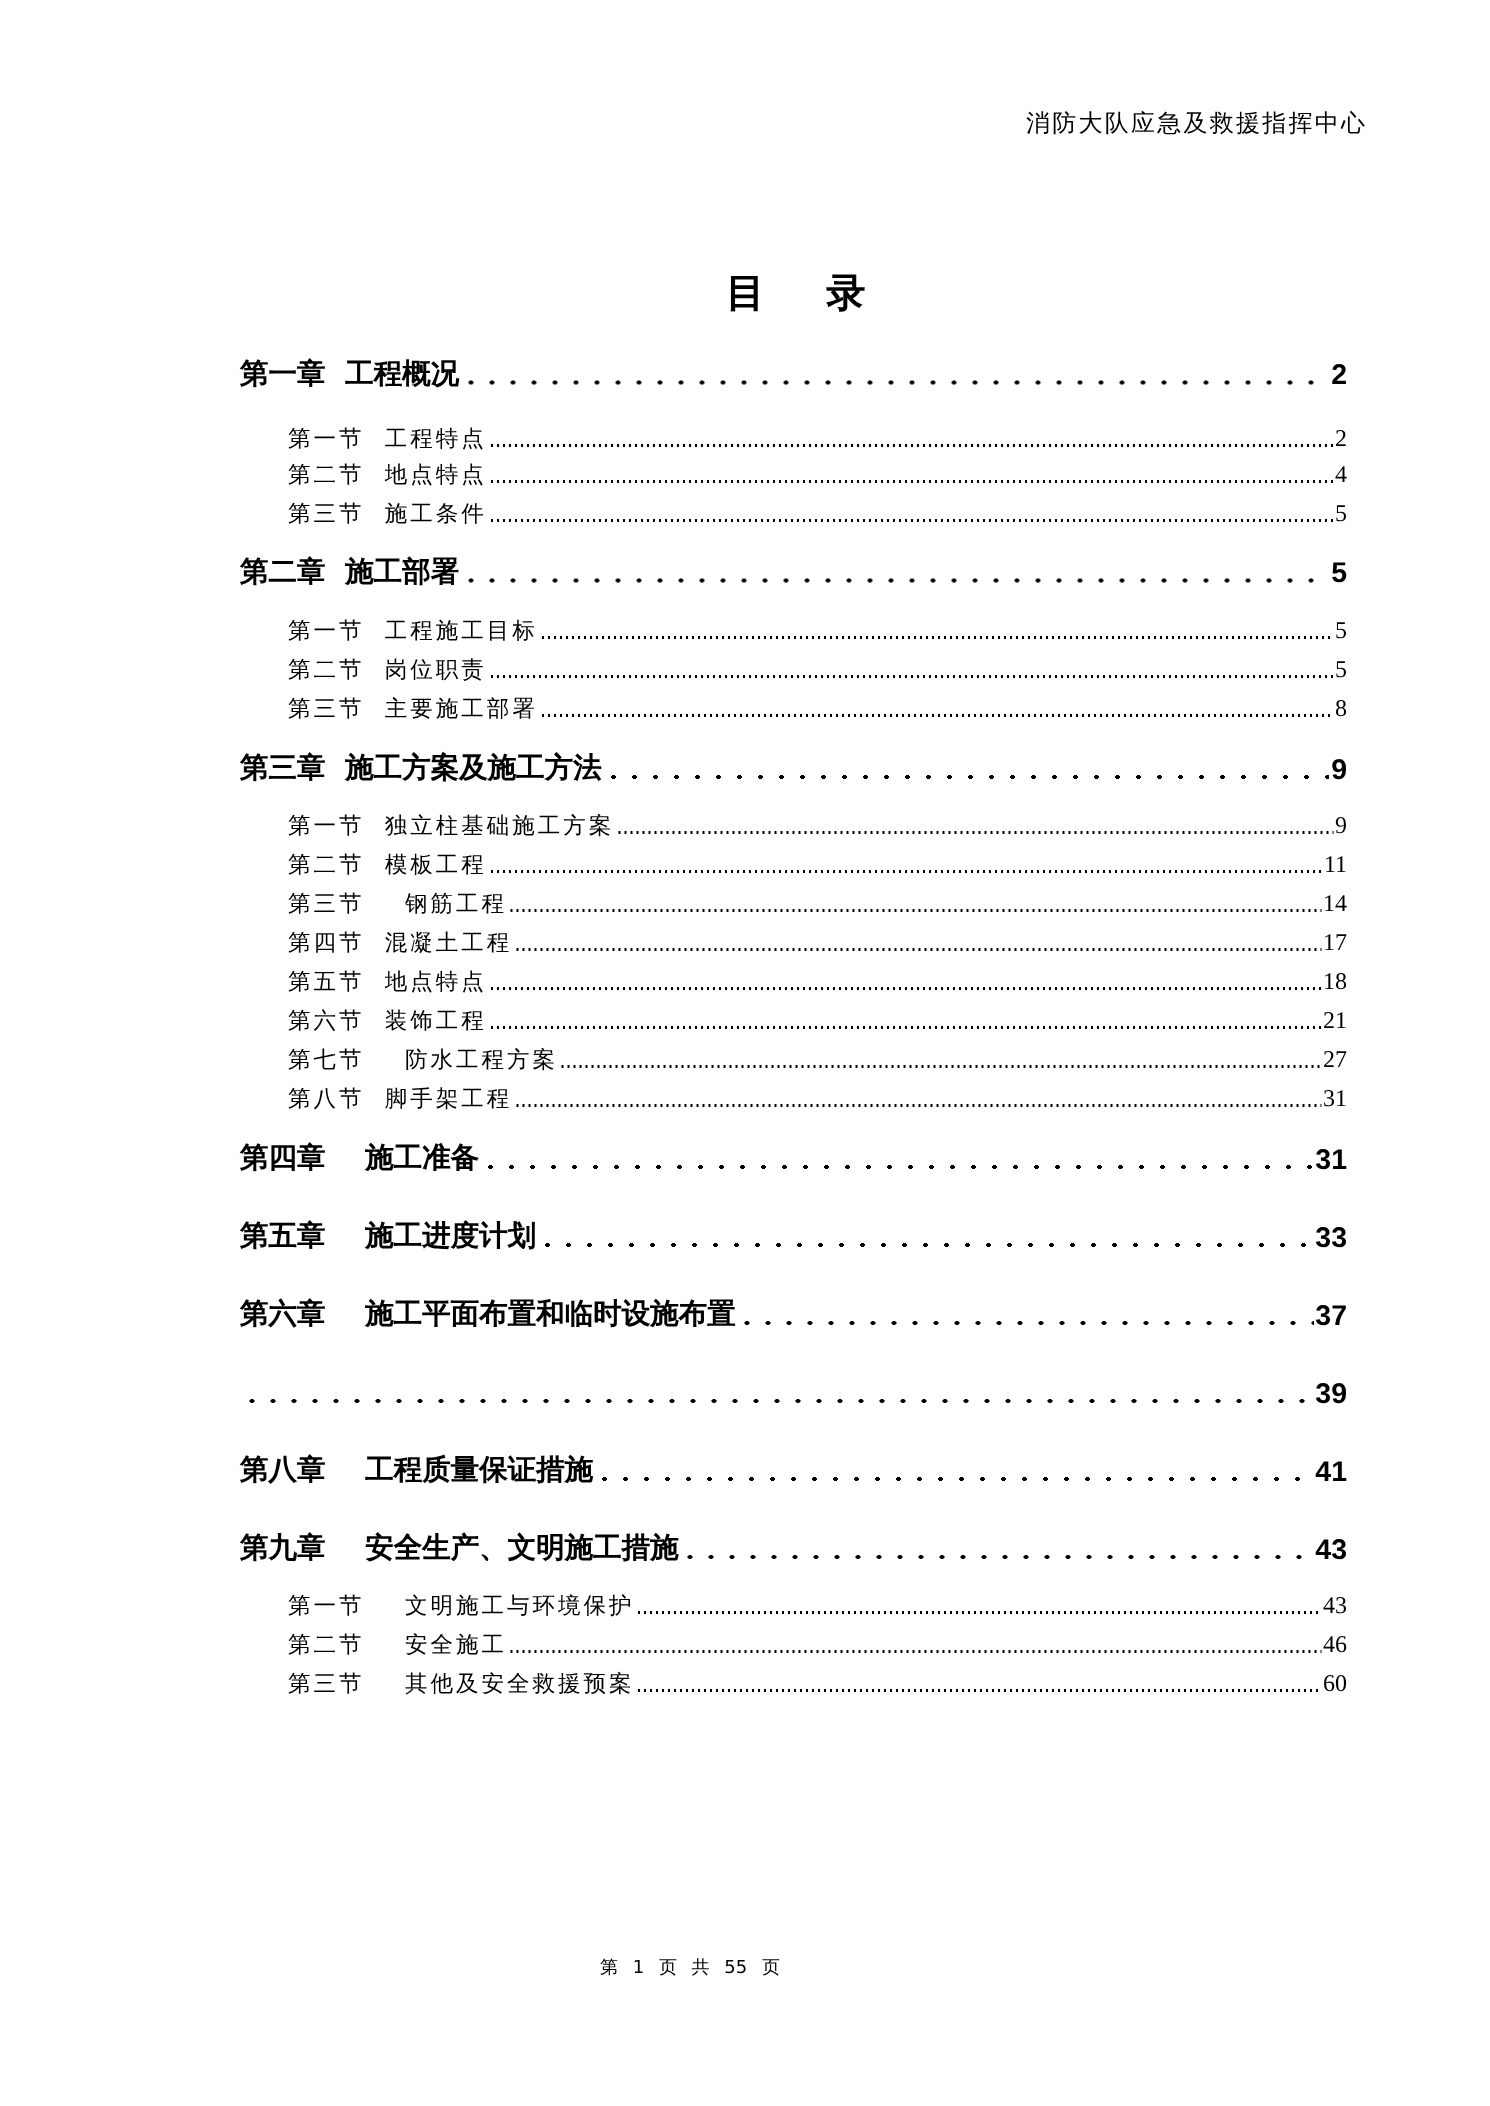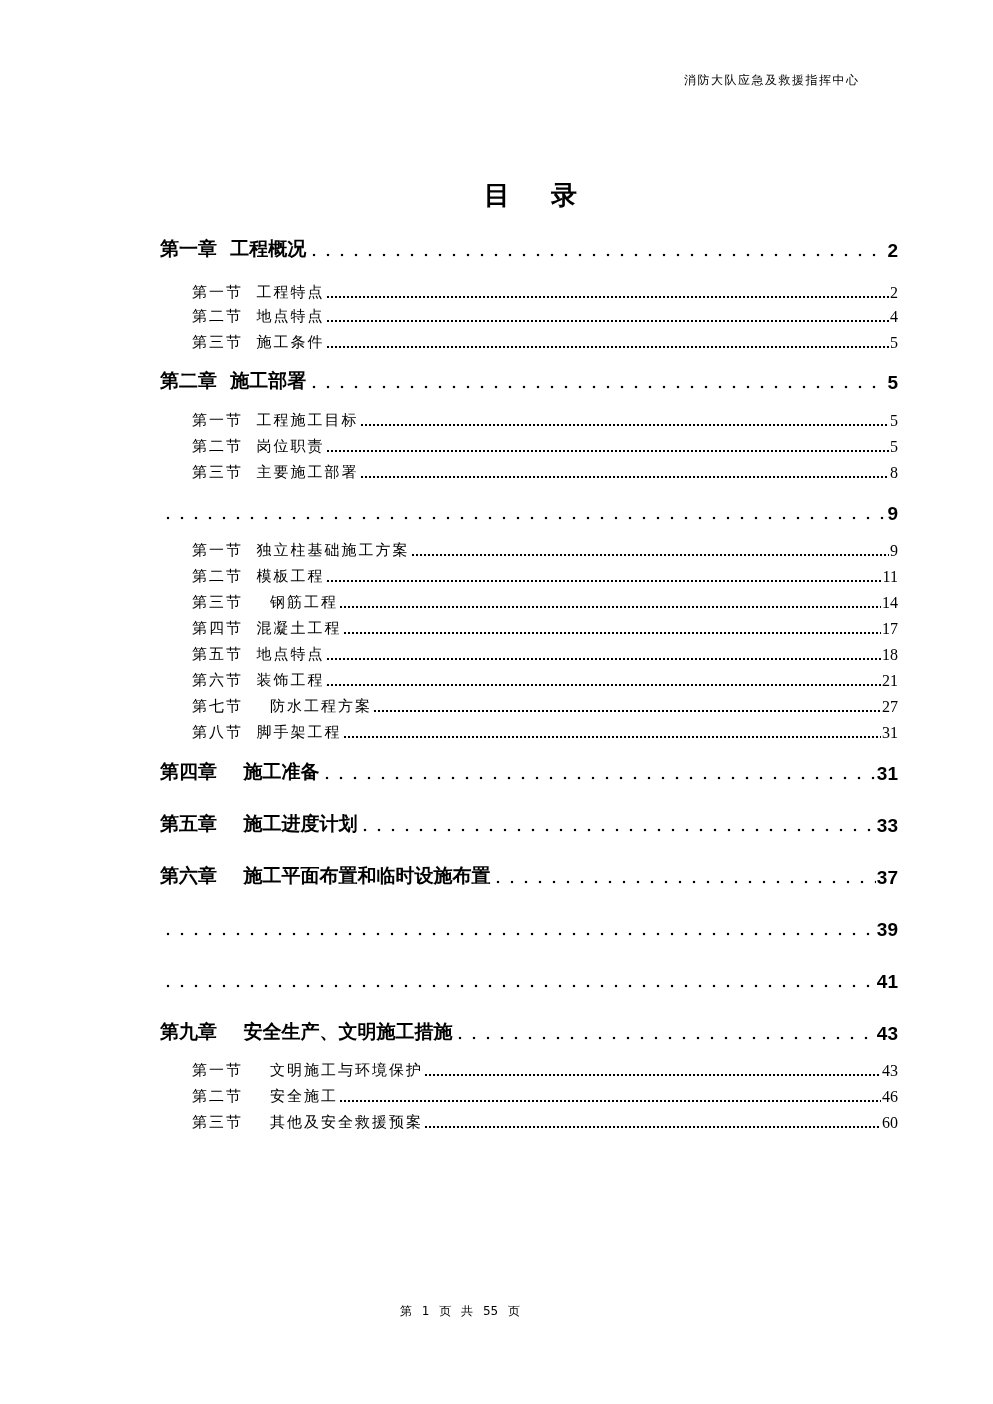--- a/index.html
+++ b/index.html
@@ -12,21 +12,21 @@
     height: 1404px;
     position: relative;
     overflow: hidden;
     color: #000000;
     font-family: "DejaVu Serif", "Liberation Serif", serif;
   }
   .header-text {
     position: absolute;
     top: 72px;
     left: 684px;
-    font-size: 12px;
+    font-size: 16px;
     letter-spacing: 1.5px;
     font-family: "DejaVu Sans", sans-serif;
   }
   .page-title {
     position: absolute;
     top: 178px;
     left: 0;
     width: 993px;
     text-align: center;
     font-size: 26px;
@@ -159,20 +159,21 @@
         <span class="label" style="white-space: pre;">第二节  岗位职责</span>
         <span class="leader"></span>
         <span class="page">5</span>
       </div>
       <div class="toc-entry section" style="top: 460px;">
         <span class="label" style="white-space: pre;">第三节  主要施工部署</span>
         <span class="leader"></span>
         <span class="page">8</span>
       </div>
       <div class="toc-entry chapter" style="top: 497px;">
+        <span class="label" style="white-space: pre;">第三章  施工方案及施工方法</span>
         <span class="leader"></span>
         <span class="page">9</span>
       </div>
       <div class="toc-entry section" style="top: 538px;">
         <span class="label" style="white-space: pre;">第一节  独立柱基础施工方案</span>
         <span class="leader"></span>
         <span class="page">9</span>
       </div>
       <div class="toc-entry section" style="top: 564px;">
         <span class="label" style="white-space: pre;">第二节  模板工程</span>
@@ -222,20 +223,21 @@
       <div class="toc-entry chapter" style="top: 861px;">
         <span class="label" style="white-space: pre;">第六章    施工平面布置和临时设施布置</span>
         <span class="leader"></span>
         <span class="page">37</span>
       </div>
       <div class="toc-entry chapter" style="top: 913px;">
         <span class="leader"></span>
         <span class="page">39</span>
       </div>
       <div class="toc-entry chapter" style="top: 965px;">
+        <span class="label" style="white-space: pre;">第八章    工程质量保证措施</span>
         <span class="leader"></span>
         <span class="page">41</span>
       </div>
       <div class="toc-entry chapter" style="top: 1017px;">
         <span class="label" style="white-space: pre;">第九章    安全生产、文明施工措施</span>
         <span class="leader"></span>
         <span class="page">43</span>
       </div>
       <div class="toc-entry section" style="top: 1058px;">
         <span class="label" style="white-space: pre;">第一节    文明施工与环境保护</span>

